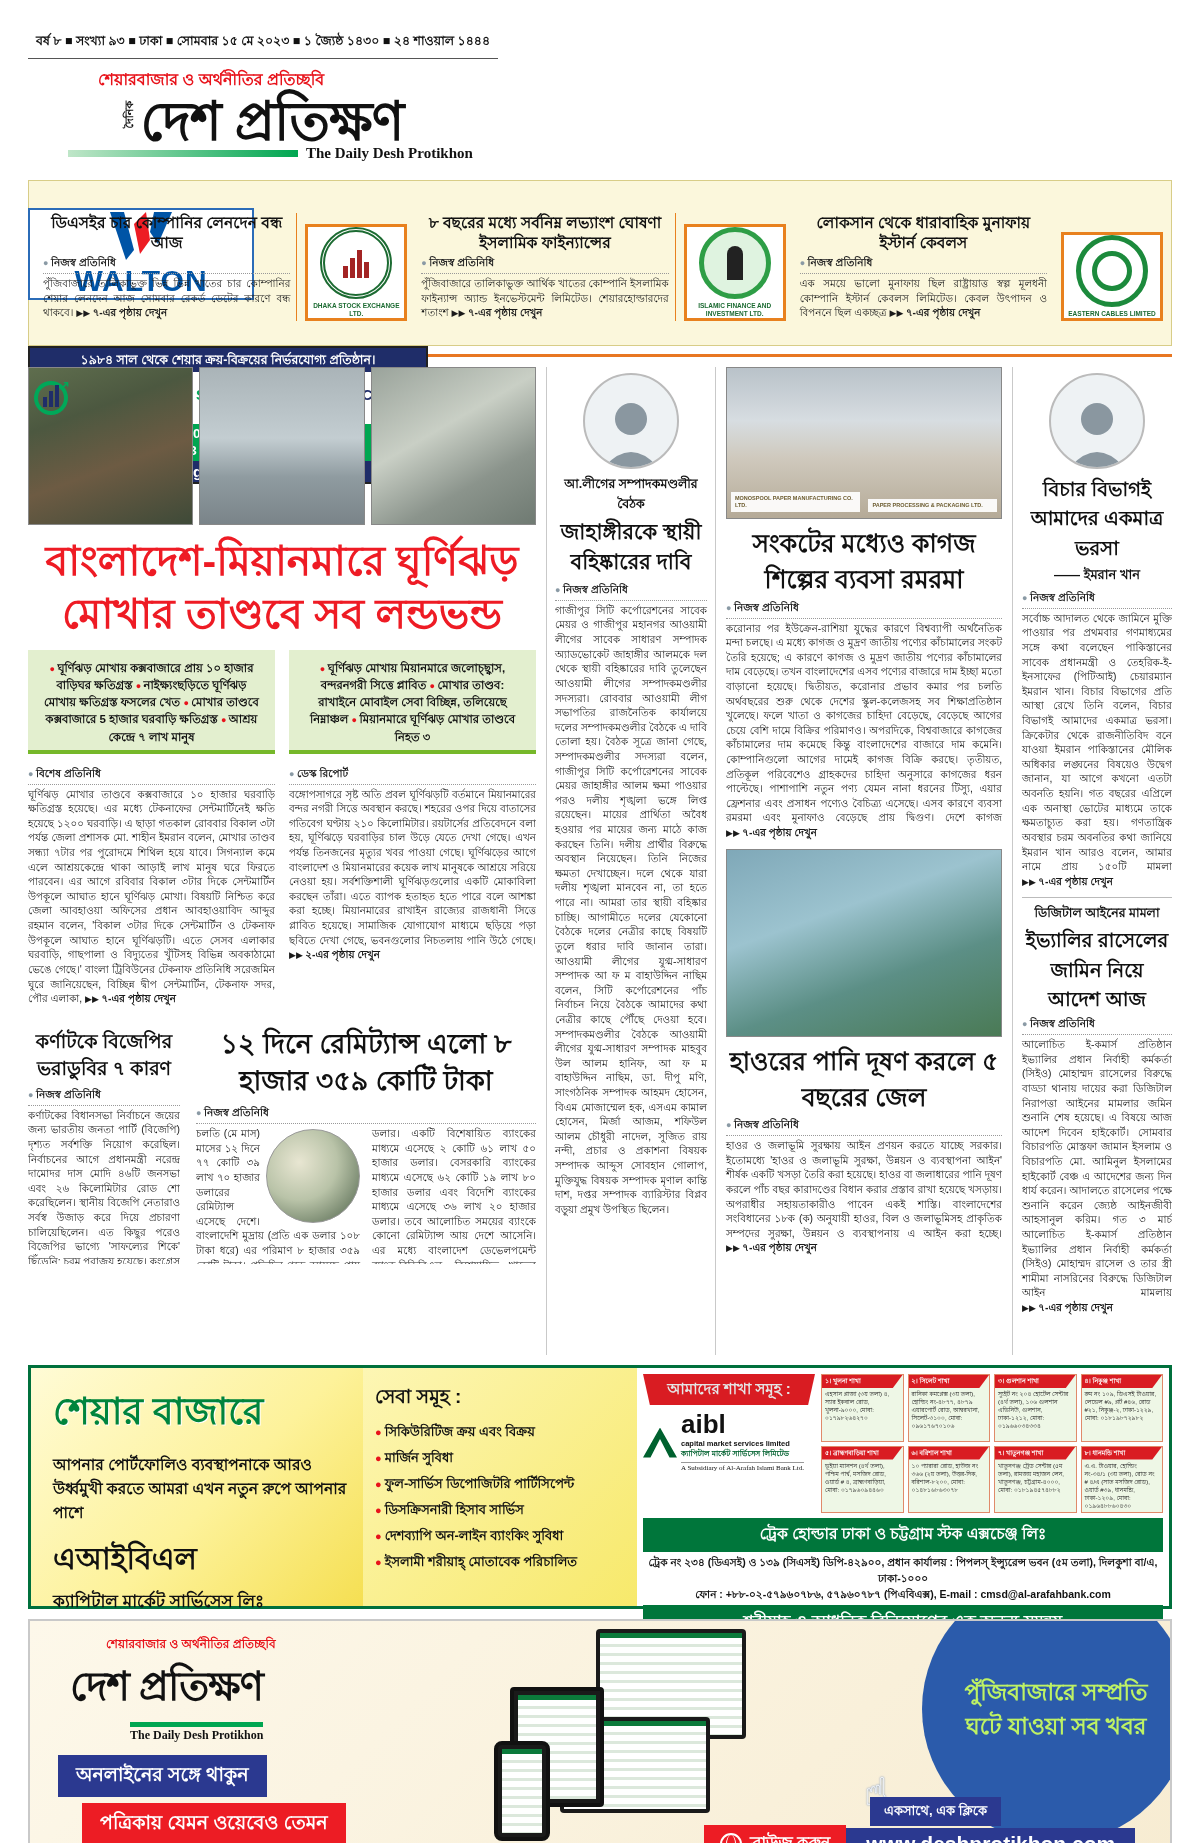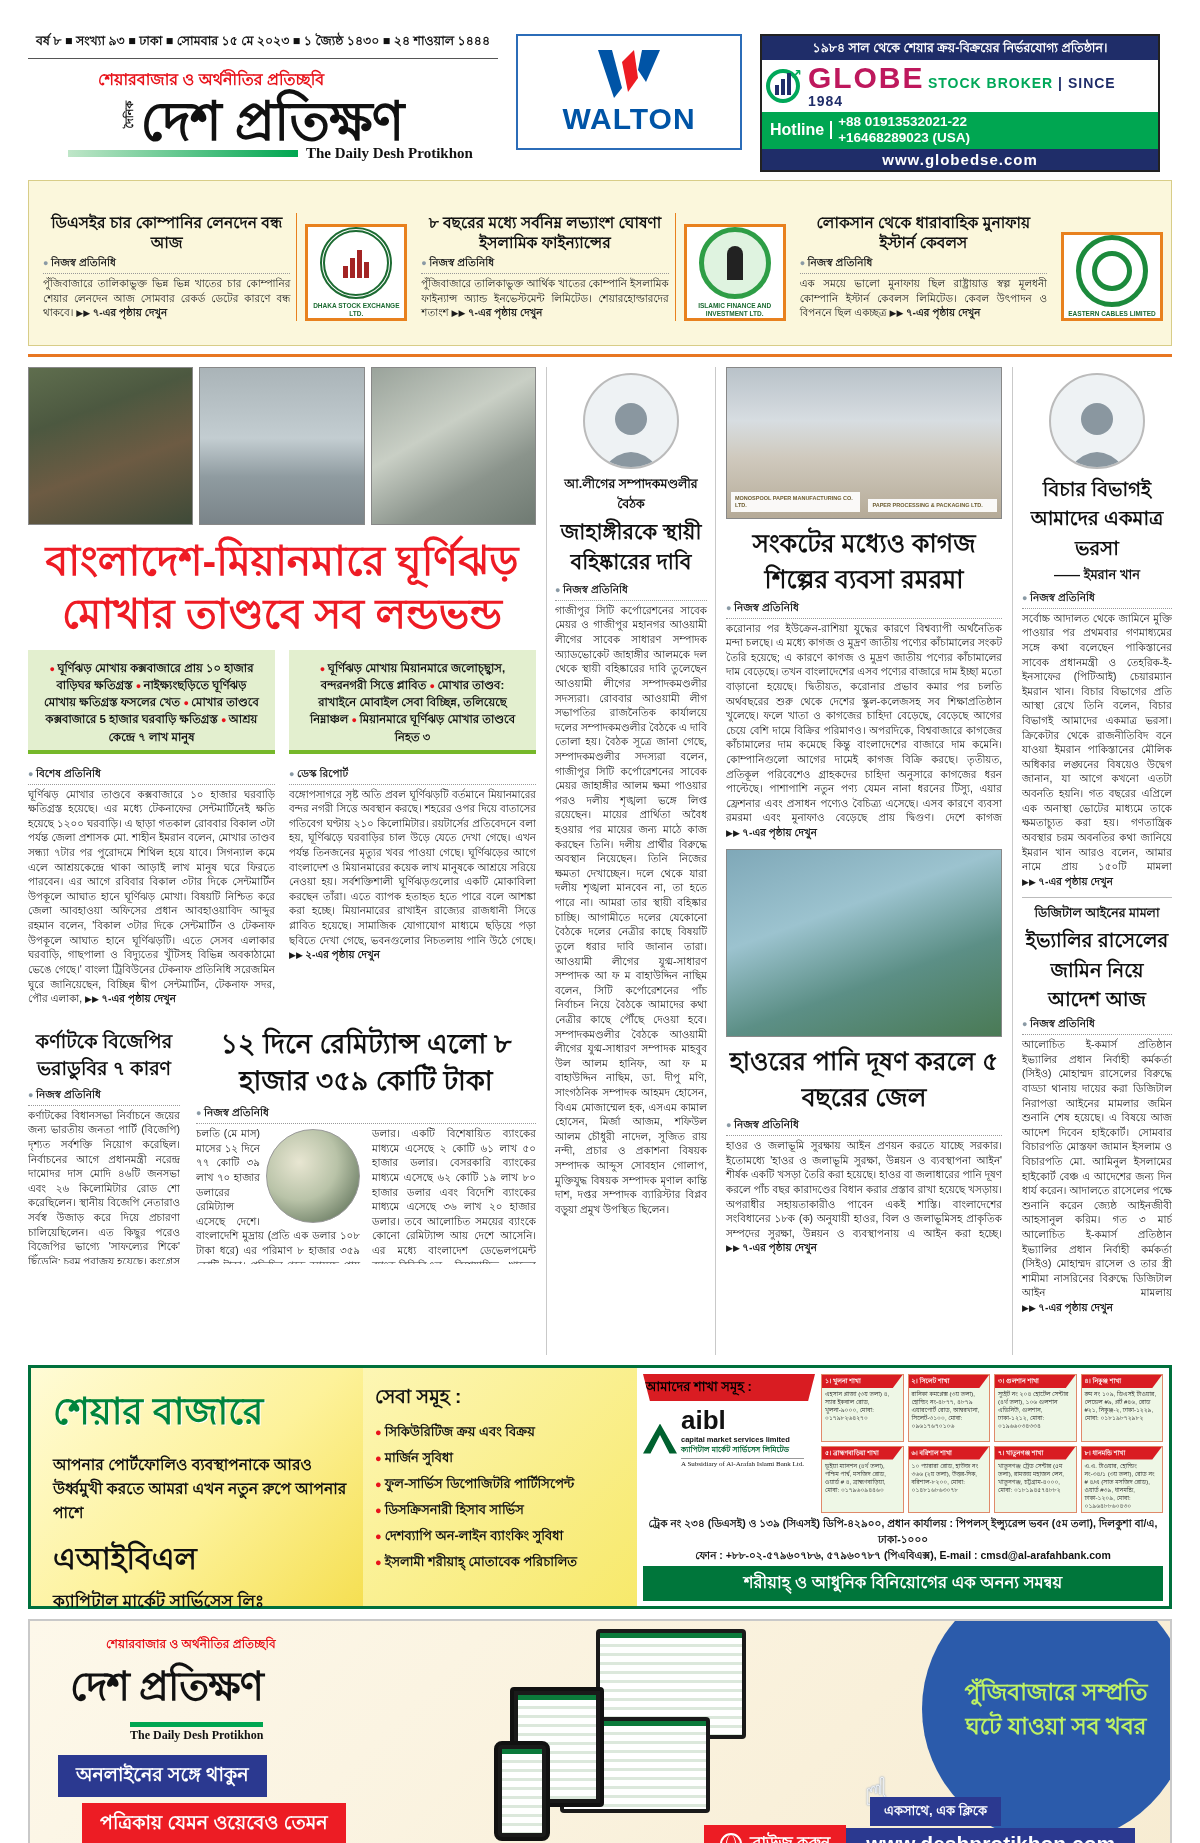--- a/index.html
+++ b/index.html
@@ -1,19 +1,19 @@
 <!DOCTYPE html>
 <html lang="bn"><head>
 <meta charset="utf-8">
 <style>
   html,body{margin:0;padding:0;background:#fff;}
   body{width:1200px;font-family:"Liberation Sans","DejaVu Sans",sans-serif;color:#111;}
   .page{width:1200px;min-height:1843px;box-sizing:border-box;padding:6px 28px 0;position:relative;}
   
-  .header{display:flex;gap:18px;align-items:flex-start;height:168px;}
+  .header{display:flex;gap:18px;align-items:flex-start;height:168px;flex-direction:column;}
   .mast{width:470px;}
   .dateline{font-size:12.5px;font-weight:bold;text-align:center;padding:26px 0 6px;border-bottom:1.5px solid #555;}
   .mast-logo{padding-top:8px;text-align:center;}
   .tagline{color:#e8131b;font-weight:bold;font-size:16px;text-align:left;padding-left:70px;}
   .title-row{display:flex;align-items:center;justify-content:center;gap:4px;}
   .daily{display:inline-block;transform:rotate(-90deg);font-size:11px;font-weight:bold;width:14px;}
   .title{font-size:54px;font-weight:900;letter-spacing:-1px;line-height:1.02;}
   .mast-bottom{display:flex;align-items:center;gap:8px;margin-top:-4px;padding-left:40px;}
   .greenbar{flex:0 0 230px;height:7px;background:linear-gradient(90deg,#bfe6c8,#00a651);}
   .subtitle{font-family:"Liberation Serif",serif;font-size:15px;font-weight:bold;}
@@ -97,21 +97,21 @@
   .al-body{font-weight:bold;font-size:15.5px;line-height:1.55;margin:8px 0 10px;}
   .al-brand{font-size:30px;font-weight:900;}
   .al-brandsub{font-size:17px;font-weight:bold;margin-top:2px;}
   .aibl-serv{flex:0 0 250px;background:linear-gradient(135deg,#fdf6b4 0%,#f7e96b 100%);padding:14px 12px 8px;}
   .serv-title{font-weight:900;font-size:19px;margin-bottom:8px;}
   .serv-item{font-weight:bold;font-size:13px;margin:5px 0;}
   .serv-item::before{content:"● ";color:#e8131b;font-size:11px;}
   .aibl-right{flex:1 1 auto;display:flex;flex-direction:column;padding:6px 6px 4px;}
   .ar-top{display:flex;gap:6px;flex:0 0 130px;}
   .ar-stack{flex:0 0 172px;}
-  .branches-banner{background:#d91c22;color:#000000;font-weight:bold;font-size:13px;text-align:left;padding:3px 2px;clip-path:polygon(0 0,100% 0,96% 100%,4% 100%);}
+  .branches-banner{background:#d91c22;color:#e5e5e5;font-weight:bold;font-size:15px;text-align:center;padding:3px 2px;clip-path:polygon(0 0,100% 0,96% 100%,4% 100%);}
   .aibl-logo{display:flex;align-items:center;gap:4px;margin-top:8px;}
   .aibl-mark{width:34px;height:30px;background:#00612f;clip-path:polygon(0 100%,50% 0,100% 100%,78% 100%,50% 38%,22% 100%);}
   .aibl-word{font-weight:900;font-size:26px;line-height:.9;margin-top:18px;}
   .aibl-sub1{font-size:7.5px;font-weight:bold;margin-top:2px;}
   .aibl-sub2{font-size:7.5px;font-weight:bold;color:#00612f;}
   .aibl-sub3{font-size:7px;font-family:"Liberation Serif",serif;margin-top:2px;border-top:1px solid #999;padding-top:1px;}
   .branch-grid{flex:1 1 auto;display:grid;grid-template-columns:repeat(4,1fr);grid-template-rows:1fr 1fr;gap:4px;}
   .branch{background:#eef7e6;border:1px solid #e08a6a;overflow:hidden;}
   .b-head{background:#d91c22;color:#fff;font-size:6.3px;font-weight:bold;padding:1px 3px;clip-path:polygon(0 0,100% 0,88% 100%,0 100%);}
   .b-detail{font-size:6px;line-height:1.35;padding:2px 3px;color:#222;}
@@ -409,20 +409,21 @@
           <div class="branch">
               <div class="b-head">৭। খাতুনগঞ্জ শাখা</div>
               <div class="b-detail">খাতুনগঞ্জ ট্রেড সেন্টার (৫ম তলা), রামজয় মহাজন লেন, খাতুনগঞ্জ, চট্টগ্রাম-৪০০০, মোবা: ০১৮১৯৪৫৭৪৮৮২</div>
             </div>
           <div class="branch">
               <div class="b-head">৮। ধানমন্ডি শাখা</div>
               <div class="b-detail">এ.এ. টাওয়ার, হোল্ডিং নং-৩৪/১ (৩য় তলা), রোড নং # ৪/এ (সাত মসজিদ রোড), ওয়ার্ড #৩৯, ধানমন্ডি, ঢাকা-১২০৯, মোবা: ০১৯৬৪৮৮৬০৪৩০</div>
             </div>
         </div>
       </div>
+      <div class="trec">ট্রেক হোল্ডার ঢাকা ও চট্টগ্রাম স্টক এক্সচেঞ্জ লিঃ</div>
       <div class="addr">
         <div>ট্রেক নং ২৩৪ (ডিএসই) ও ১৩৯ (সিএসই) ডিপি-৪২৯০০, প্রধান কার্যালয় : পিপলস্ ইন্স্যুরেন্স ভবন (৫ম তলা), দিলকুশা বা/এ, ঢাকা-১০০০</div>
         <div>ফোন : +৮৮-০২-৫৭৯৬০৭৮৬, ৫৭৯৬০৭৮৭ (পিএবিএক্স), E-mail : cmsd@al-arafahbank.com</div>
       </div>
       <div class="slogan">শরীয়াহ্ ও আধুনিক বিনিয়োগের এক অনন্য সমন্বয়</div>
     </div>
   </div>
 
   <div class="oad">
     <div class="oad-left">

